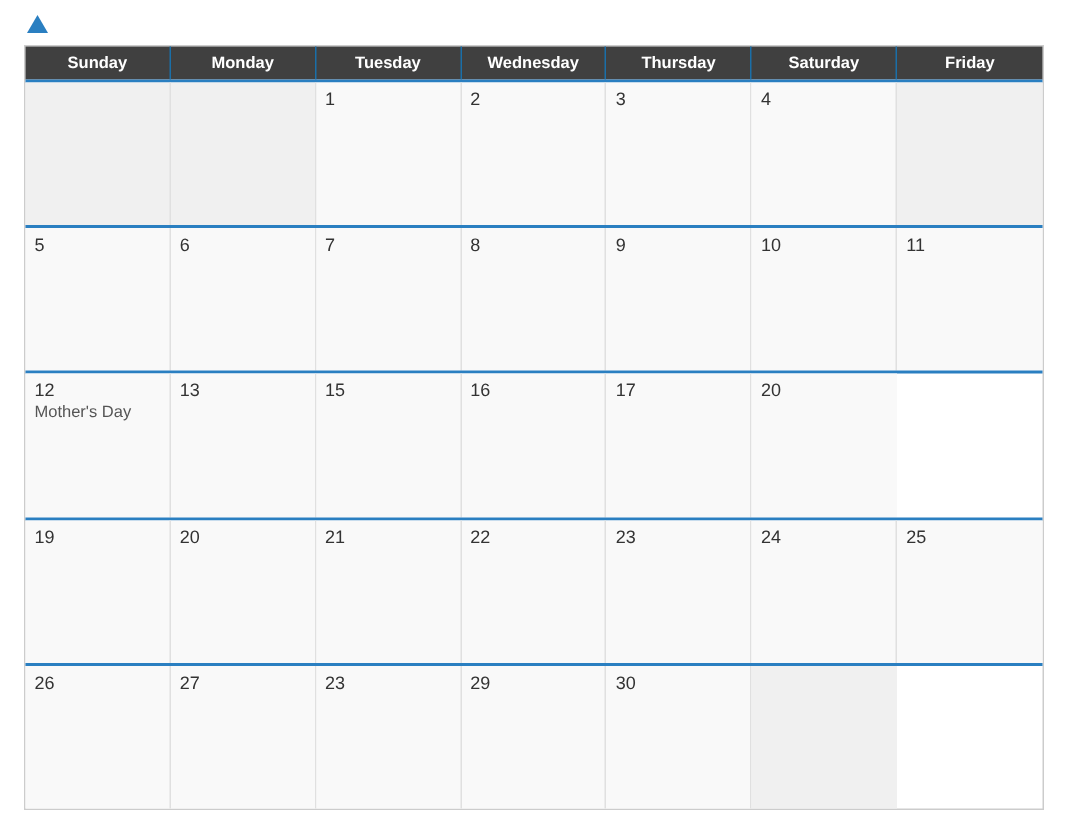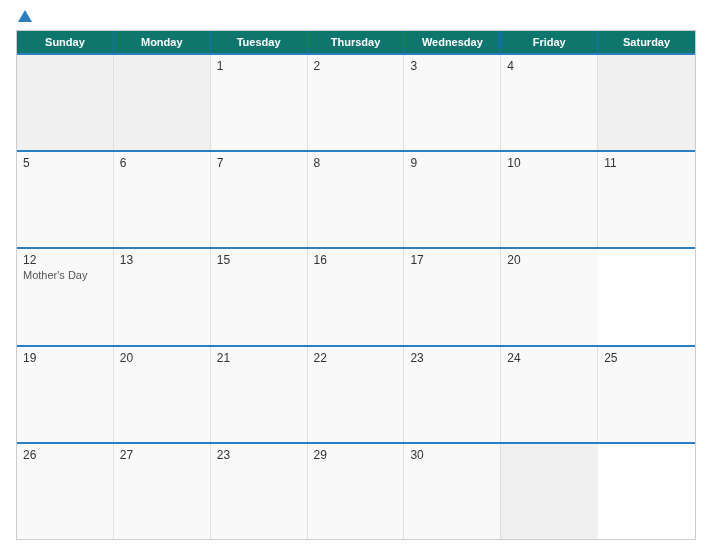--- a/index.html
+++ b/index.html
@@ -67,21 +67,21 @@
     
     .calendar {
       flex: 1;
       display: flex;
       flex-direction: column;
       border: 1px solid #ccc;
     }
     .cal-header {
       display: grid;
       grid-template-columns: repeat(7, 1fr);
-      background: #0f766e;
+      background: #404040;
     }
     .cal-header-cell {
       color: #fff;
       font-size: 11px;
       font-weight: bold;
       text-align: center;
       padding: 5px 4px;
       border-right: 1px solid #1a6fa8;
     }
     .cal-header-cell:last-child {
@@ -137,24 +137,24 @@
     </div>
     <div class="title"></div>
     <div class="country"></div>
   </div>
 
   <div class="calendar">
     <div class="cal-header" id="cal-header">
         <div class="cal-header-cell">Sunday</div>
         <div class="cal-header-cell">Monday</div>
         <div class="cal-header-cell">Tuesday</div>
+        <div class="cal-header-cell">Wednesday</div>
         <div class="cal-header-cell">Thursday</div>
-        <div class="cal-header-cell">Wednesday</div>
+        <div class="cal-header-cell">Saturday</div>
         <div class="cal-header-cell">Friday</div>
-        <div class="cal-header-cell">Saturday</div>
       </div>
     <div class="cal-body" id="cal-body">
         <div class="cal-row">
           <div class="cal-cell empty"></div>
           <div class="cal-cell empty"></div>
           <div class="cal-cell">
             <span class="day-num">1</span>
           </div>
           <div class="cal-cell">
             <span class="day-num">2</span>

